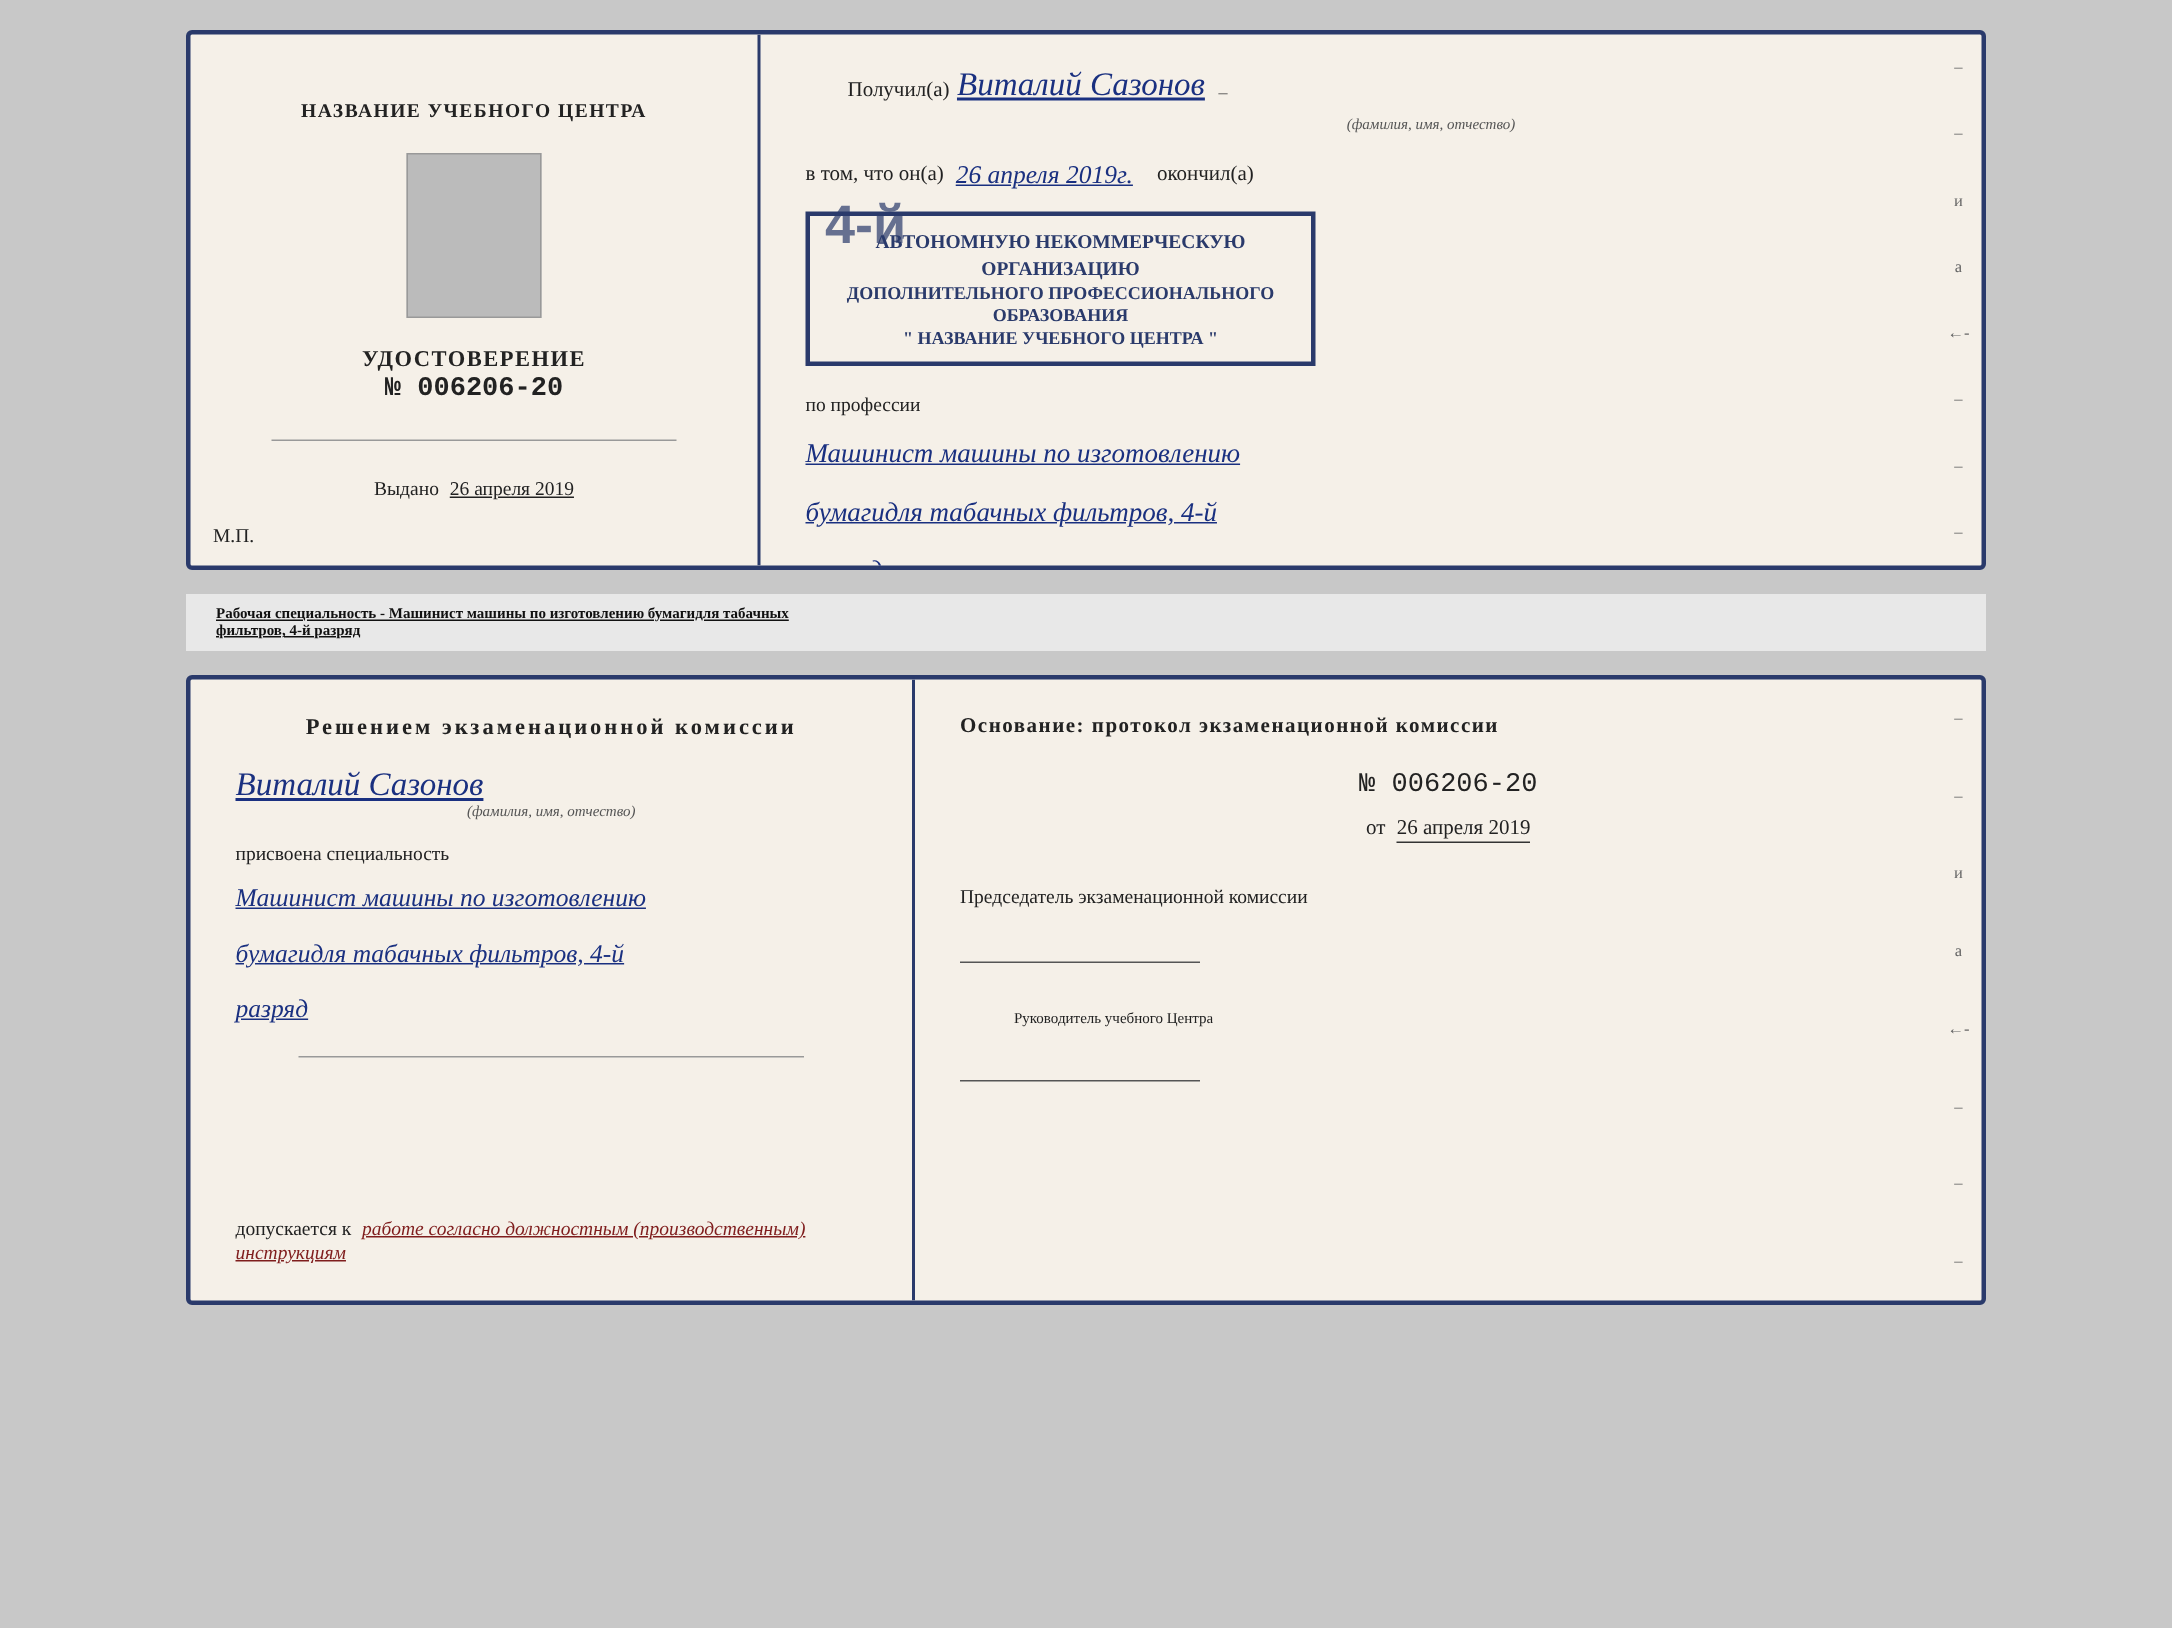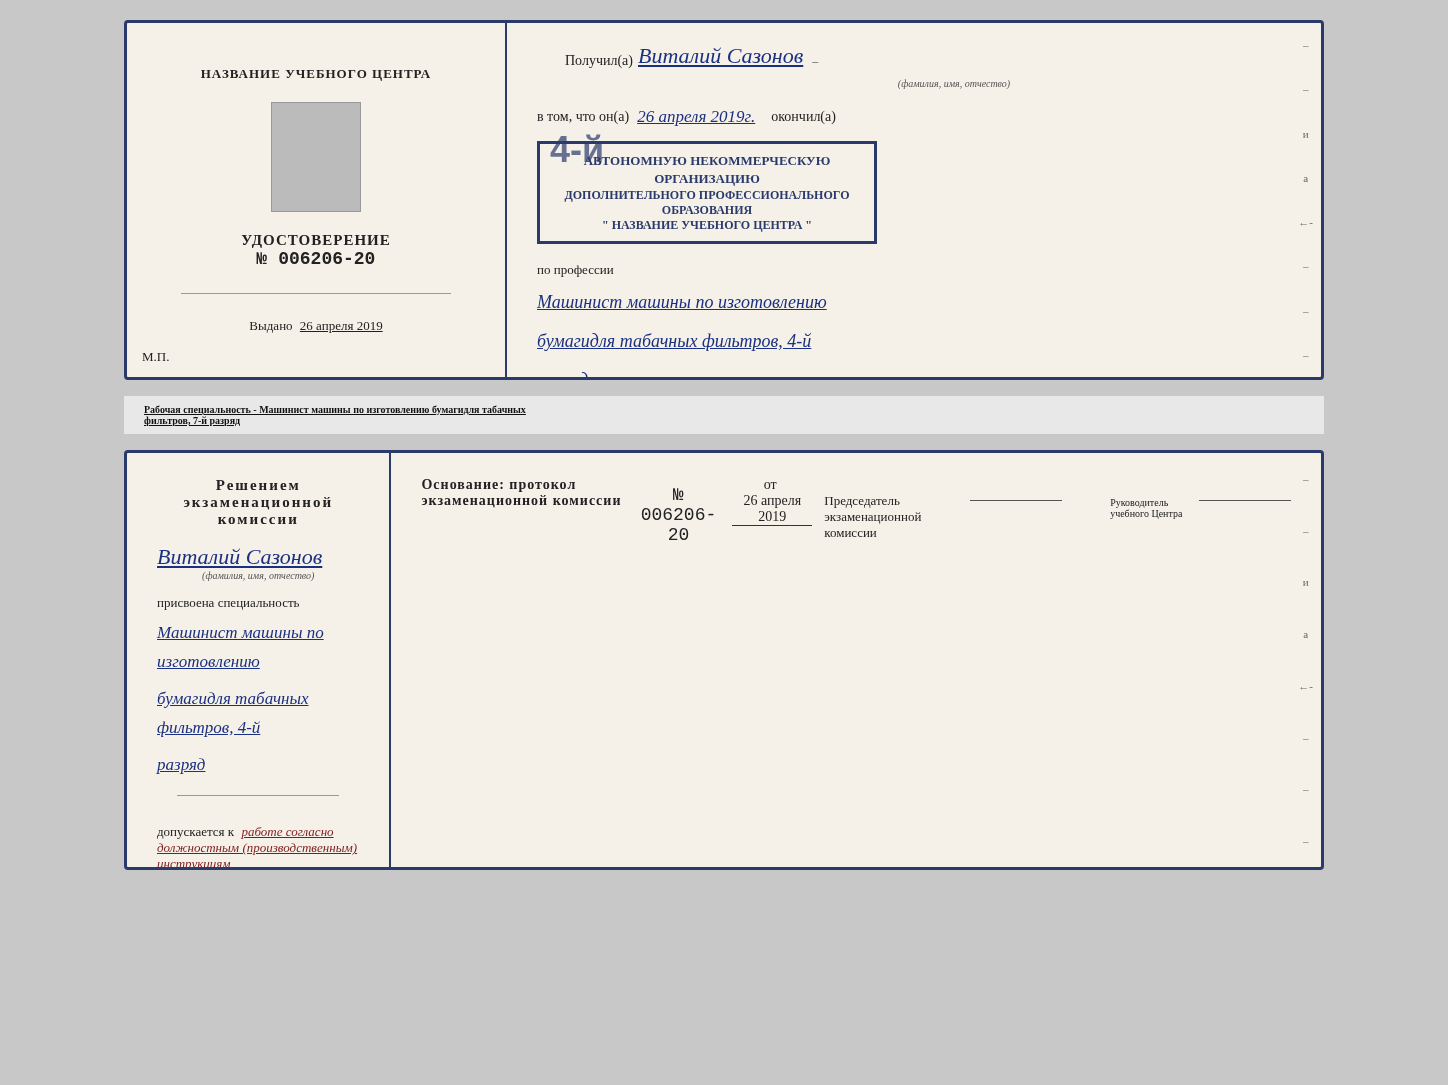--- a/index.html
+++ b/index.html
@@ -231,21 +231,21 @@
       padding: 24px 30px;
       display: flex;
       flex-direction: column;
       gap: 8px;
     }
 
     .bottom-right {
       flex: 1;
       padding: 24px 30px;
       display: flex;
-      flex-direction: row;
+      flex-direction: column;
       gap: 12px;
     }
 
     .komissia-title {
       font-size: 15px;
       font-weight: bold;
       text-align: center;
       color: #222;
       letter-spacing: 2px;
     }
@@ -411,21 +411,21 @@
       <span style="font-size:11px; color:#666;">←-</span>
       <span style="font-size:11px; color:#666;">–</span>
       <span style="font-size:11px; color:#666;">–</span>
       <span style="font-size:11px; color:#666;">–</span>
     </div>
   </div>
 </div>
 
 <div class="middle-text">
   <span>Рабочая специальность - Машинист машины по изготовлению бумагидля табачных</span><br>
-  <span class="underline-text">фильтров, 7-й разряд</span>
+  <span class="underline-text">фильтров, 4-й разряд</span>
 </div>
 
 <div class="document-section bottom-doc">
 
   <div class="bottom-left">
     <div class="komissia-title">Решением  экзаменационной  комиссии</div>
 
     <div style="margin-top:8px;">
       <div class="fio-handwritten underline-text">Виталий Сазонов</div>
       <div class="small-gray">(фамилия, имя, отчество)</div>

